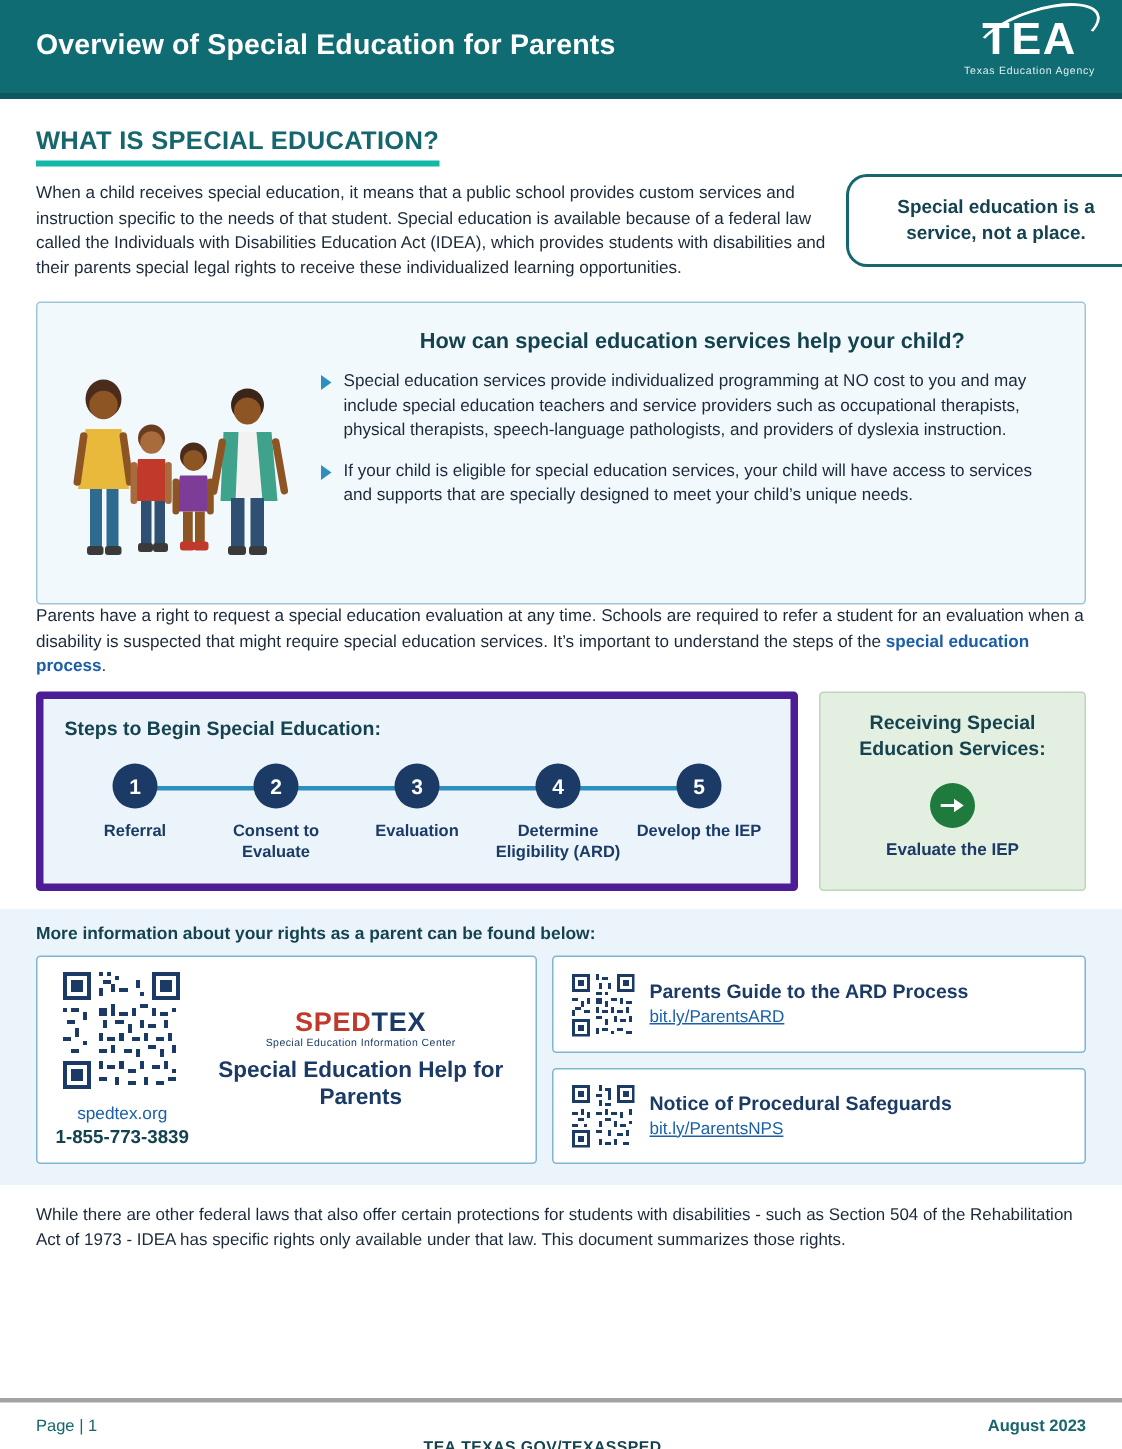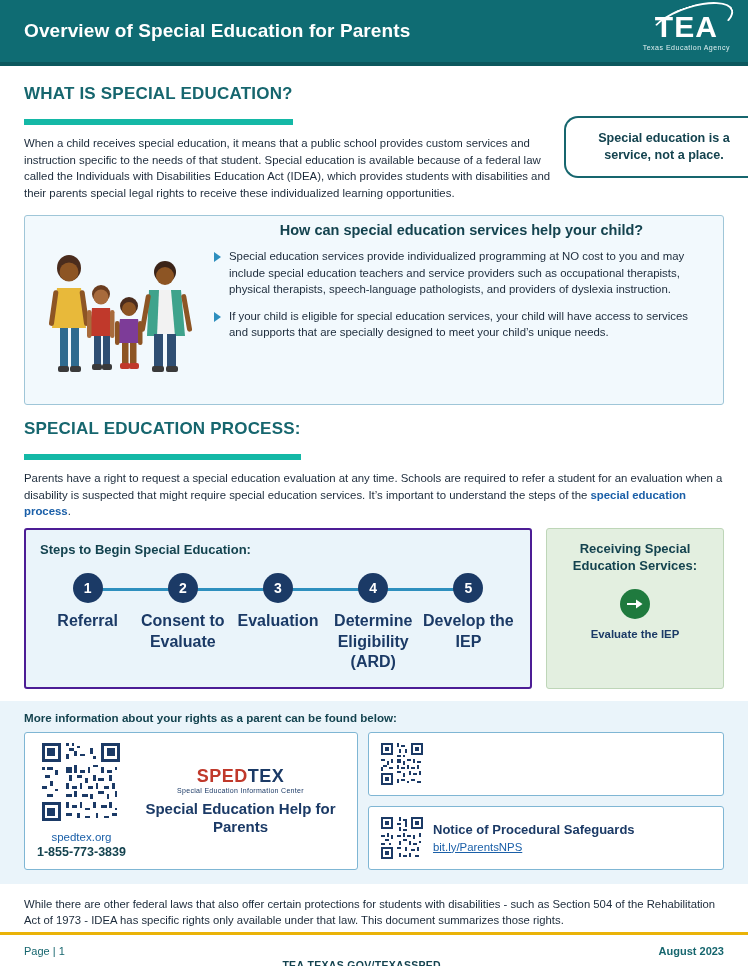--- a/index.html
+++ b/index.html
@@ -63,22 +63,22 @@
 
   
   .content { padding: 14px 24px 0 24px; }
 
   .section-title {
     color: #16666e;
     font-size: 17px;
     font-weight: bold;
     letter-spacing: 0.2px;
     display: inline-block;
-    padding-bottom: 15px;
-    border-bottom: 6px solid #14b8a6;
+    padding-bottom: 3px;
+    border-bottom: 4px solid #14b8a6;
     margin: 4px 0 10px 0;
   }
 
   p.body-text {
     font-size: 11.4px;
     line-height: 1.45;
     margin: 0 0 8px 0;
     color: #1b2a3a;
   }
   .link-bold { color:#1a5fa8; font-weight:bold; }
@@ -102,21 +102,21 @@
     color: #14434f;
     line-height: 1.35;
   }
 
   
   .help-box {
     border: 1px solid #9fc6d8;
     background: #f2f9fd;
     border-radius: 3px;
     margin-top: 6px;
-    padding: 4px 14px 12px 14px;
+    padding: 16px 14px 12px 14px;
     display: flex;
     gap: 10px;
   }
   .help-title {
     text-align: center;
     font-size: 14.5px;
     font-weight: bold;
     color: #14434f;
     margin: 2px 0 10px 0;
   }
@@ -131,36 +131,36 @@
     margin-top: 4px;
     flex: 0 0 auto;
   }
   .bullet-text { font-size: 11.4px; line-height: 1.45; }
 
   
   .process-row { display: flex; gap: 14px; margin-top: 8px; }
   .steps-box {
     flex: 1;
     background: #eaf4fa;
-    border: 2px solid #4c1d95;
+    border: 5px solid #4c1d95;
     border-radius: 3px;
     padding: 12px 14px 14px 14px;
   }
   .steps-title { font-size: 13px; font-weight: bold; color:#14434f; margin-bottom: 16px; }
   .steps { display: flex; position: relative; }
   .step { flex: 1; text-align: center; position: relative; }
   .circle {
     width: 30px; height: 30px; border-radius: 50%;
     background: #1b3a66; color: #fff;
     font-size: 14px; font-weight: bold;
     display: flex; align-items: center; justify-content: center;
     margin: 0 auto 8px auto;
     position: relative; z-index: 2;
   }
-  .step-label { font-size: 16px; color:#1b3a66; font-weight: bold; line-height: 1.3; }
+  .step-label { font-size: 11px; color:#1b3a66; font-weight: bold; line-height: 1.3; }
   .connector {
     position: absolute;
     top: 15px; left: 10%; right: 10%;
     height: 3px; background: #2e8fbe; z-index: 1;
   }
   .receiving-box {
     width: 178px; flex: 0 0 178px;
     background: #e3efe0;
     border: 1px solid #bed6b8;
     border-radius: 3px;
@@ -208,21 +208,21 @@
   .link-title { font-size: 13px; font-weight: bold; color:#1b3a66; }
   .link-url { font-size: 11.4px; color:#1a5fa8; text-decoration: underline; }
 
   
   .footnote { padding: 12px 24px 0 24px; font-size: 11.3px; line-height:1.45; }
 
   .footer {
     position: absolute;
     left:0; right:0; bottom:0;
     height: 34px;
-    border-top: 3px solid #eab308;
+    border-top: 3px solid #a3a3a3;
     display:flex; align-items:center; justify-content:space-between;
     padding: 0 24px;
     font-size: 11px;
     color:#14434f;
   }
   .footer-center { font-weight: bold; letter-spacing:0.3px; font-size: 10.5px; margin-top: 28px;}
   .footer-right { color:#16666e; font-weight:bold; }
   .footer-left { color:#16666e; }
 </style>
 </head>
@@ -306,21 +306,20 @@
         <span class="bullet-text">Special education services provide individualized programming at NO cost to you and may include special education teachers and service providers such as occupational therapists, physical therapists, speech-language pathologists, and providers of dyslexia instruction.</span>
       </div>
       <div class="bullet-row">
         <span class="bullet-tri"></span>
         <span class="bullet-text">If your child is eligible for special education services, your child will have access to services and supports that are specially designed to meet your child’s unique needs.</span>
       </div>
     </div>
   </div>
 
   
-  <div class="section-title" style="margin-top:14px;">SPECIAL EDUCATION PROCESS:</div>
 
   <p class="body-text"><span>Parents have a right to request a special education evaluation at any time. Schools are required to refer a student for an evaluation when a disability is suspected that might require special education services. It’s important to understand the steps of the </span><span class="link-bold">special education process</span><span>.</span></p>
 
   
   <div class="process-row">
     <div class="steps-box">
       <div class="steps-title">Steps to Begin Special Education:</div>
       <div class="steps">
         <div class="connector"></div>
         <div class="step">
@@ -489,20 +488,24 @@
               <rect x="14" y="14" width="1" height="2"></rect>
             <rect x="16" y="15" width="2" height="1"></rect>
               <rect x="19" y="14" width="1" height="2"></rect>
             <rect x="8" y="18" width="1" height="2"></rect>
               <rect x="10" y="18" width="2" height="1"></rect>
               <rect x="13" y="19" width="1" height="1"></rect>
             <rect x="15" y="18" width="2" height="1"></rect>
               <rect x="18" y="19" width="2" height="1"></rect>
           </g>
         </svg>
+        <div>
+          <div class="link-title">Parents Guide to the ARD Process</div>
+          <a class="link-url">bit.ly/ParentsARD</a>
+        </div>
       </div>
 
       <div class="link-card">
         <svg class="qr-small" viewBox="0 0 21 21" shape-rendering="crispEdges">
           <rect width="21" height="21" fill="#fff"></rect>
           <g fill="#1b3a66">
             <rect x="0" y="0" width="6" height="6"></rect>
               <rect x="1" y="1" width="4" height="4" fill="#fff"></rect>
               <rect x="2" y="2" width="2" height="2"></rect>
             <rect x="15" y="0" width="6" height="6"></rect>

